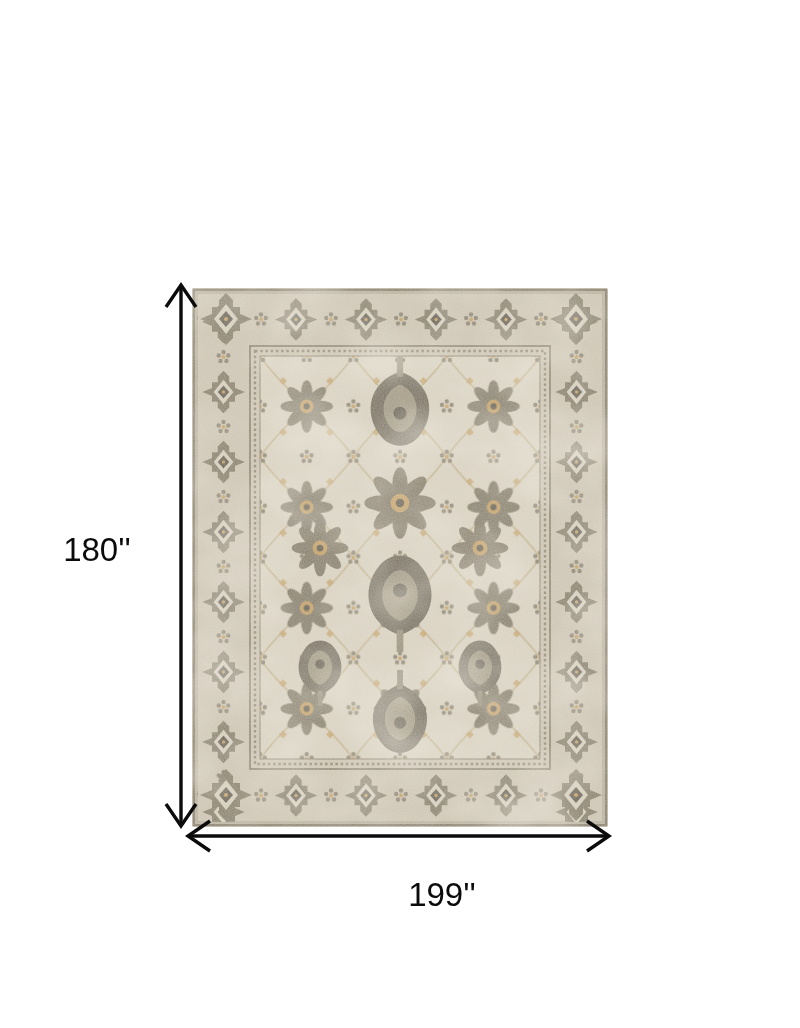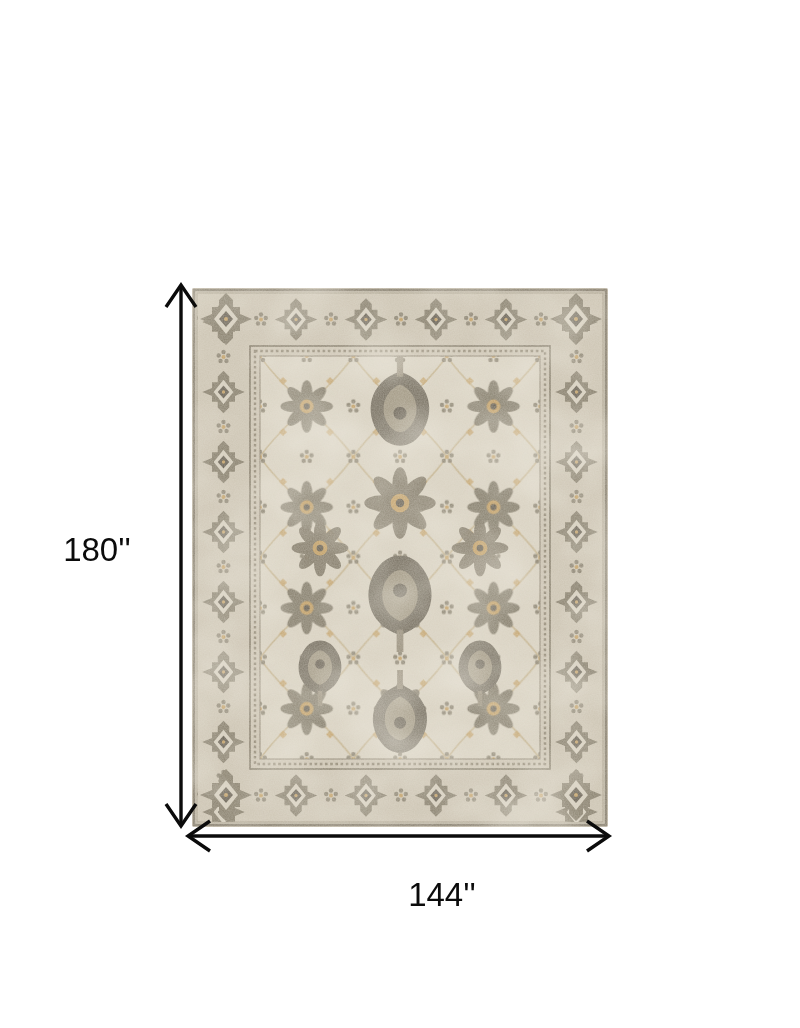--- a/index.html
+++ b/index.html
@@ -173,15 +173,15 @@
       <path d="M166,760 L181,782 L196,760"></path>
     </g>
     <g stroke="#0b0b0b" fill="none" stroke-width="3.4" stroke-linejoin="miter">
       <line x1="190" y1="792" x2="607" y2="792"></line>
       <path d="M210,777 L188,792 L210,807"></path>
       <path d="M587,777 L609,792 L587,807"></path>
     </g>
   </svg>
 
   <div class="dim-label h">180''</div>
-  <div class="dim-label w">144''</div>
+  <div class="dim-label w">199''</div>
 
 </div>
 
 </body></html>

